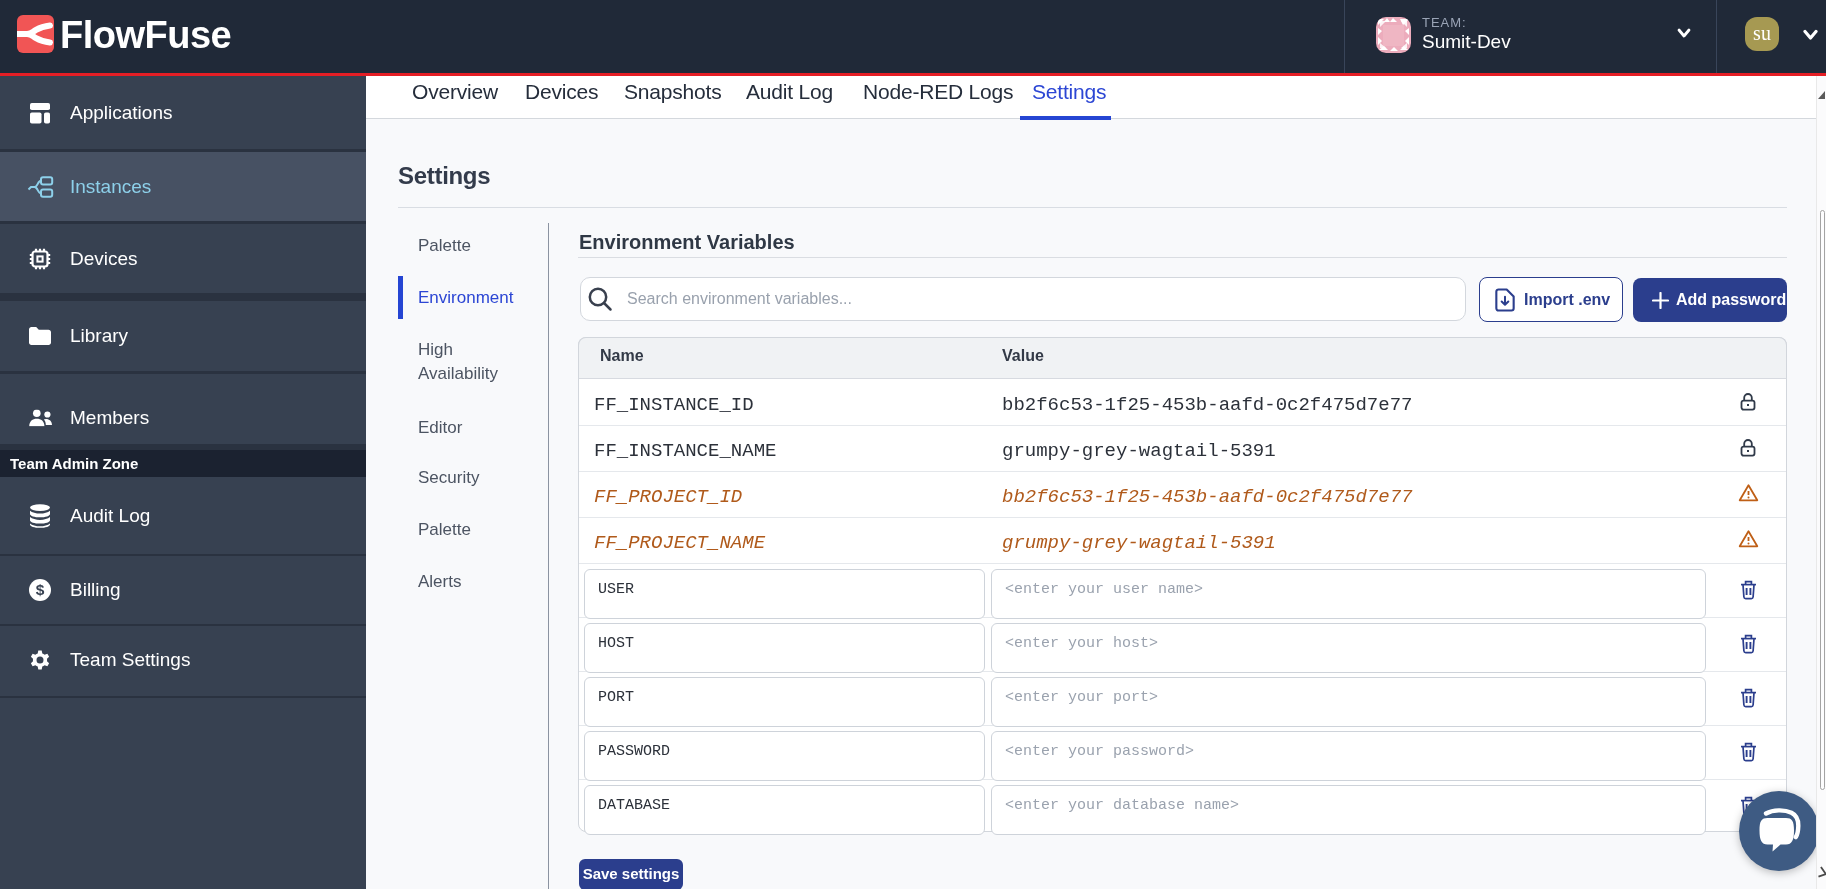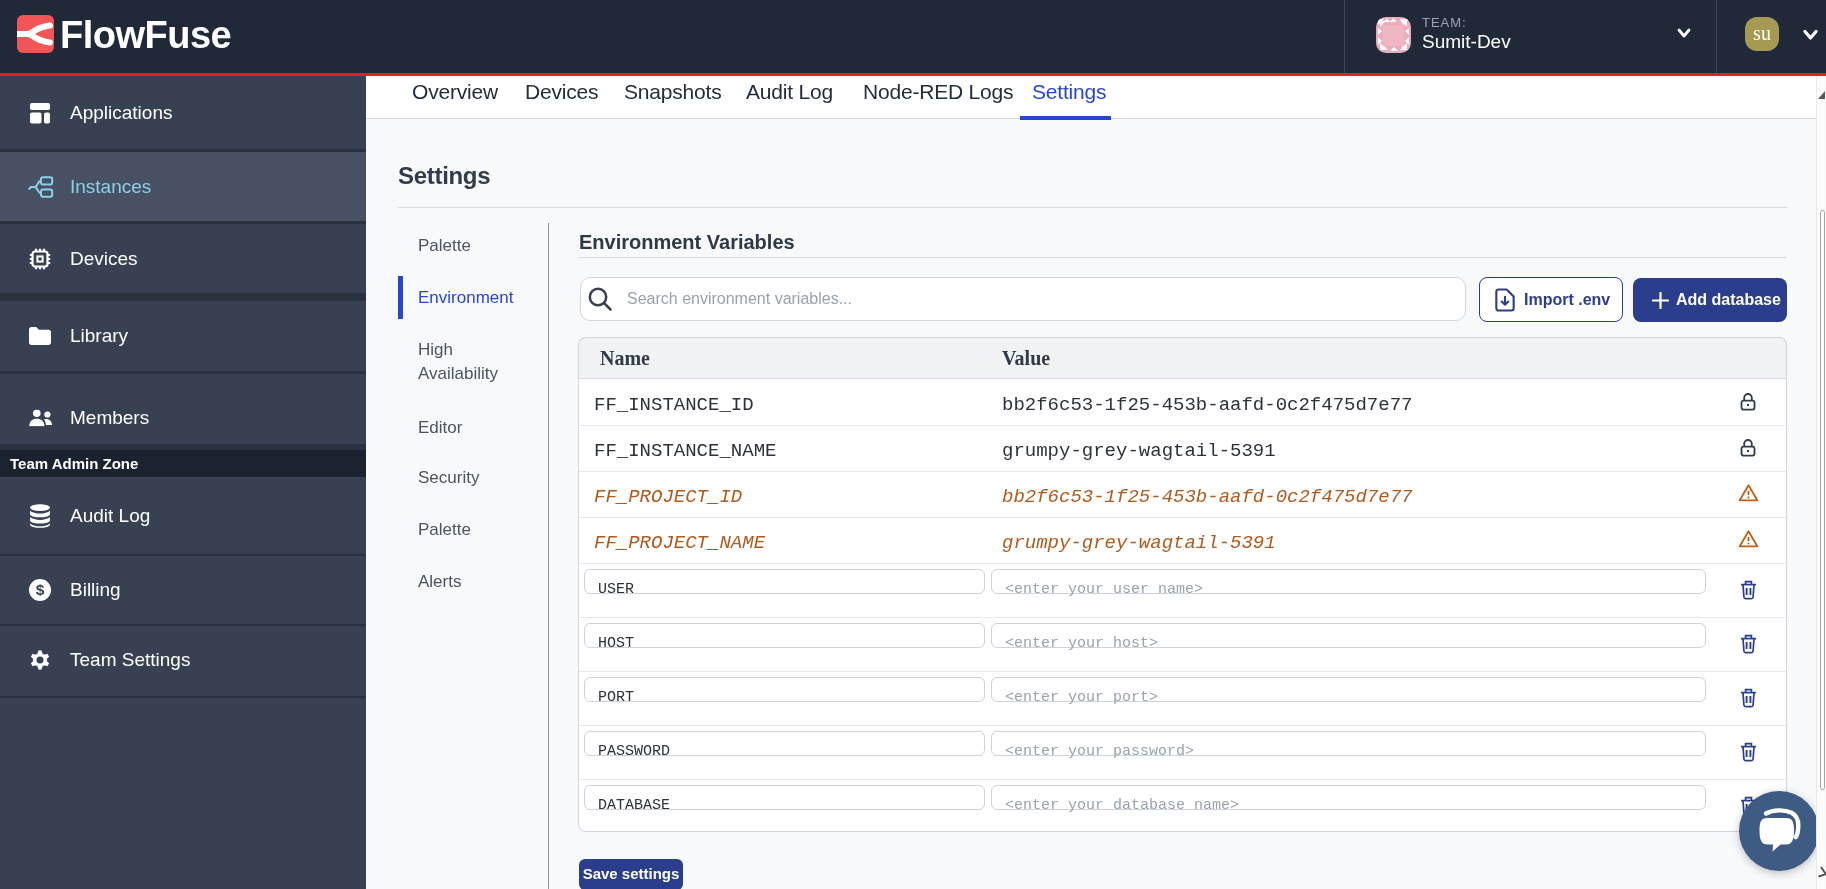--- a/index.html
+++ b/index.html
@@ -38,25 +38,25 @@
 
 #search { left:580px; top:277px; width:886px; height:44px; background:#fff; border:1px solid #d3d7dd; border-radius:10px; }
 #searchph { left:627px; top:277px; height:44px; line-height:44px; font-size:16px; color:#99a1ad; }
 #btnimport { left:1479px; top:277px; width:144px; height:45px; background:#fff; border:1.5px solid #2b3e8d; border-radius:8px; }
 #btnimport span { position:absolute; left:44px; top:0; line-height:43px; font-size:16px; font-weight:bold; color:#2b3e8d; }
 #btnadd { left:1633px; top:278px; width:154px; height:44px; background:#2b3e8d; border-radius:8px; }
 #btnadd span { position:absolute; left:43px; top:0; line-height:43px; font-size:16px; font-weight:bold; color:#fff; }
 
 #tbl { left:578px; top:337px; width:1209px; height:495px; background:#fff; border:1px solid #d2d6dc; border-radius:8px; }
 #thead { left:578px; top:337px; width:1209px; height:42px; background:#f0f2f4; border:1px solid #d2d6dc; border-bottom:1px solid #d7dae0; border-radius:8px 8px 0 0; }
-.th { position:absolute; top:347px; font-size:20px; font-weight:bold; color:#333a47;font-family:Liberation Serif, serif; }
+.th { position:absolute; top:347px; font-size:16px; font-weight:bold; color:#333a47; }
 .rowline { position:absolute; left:579px; width:1207px; height:1px; background:#e5e8ec; }
 .cell { position:absolute; font-size:19px; color:#2c313a; font-family:"Liberation Mono",monospace; }
 .cell.warn { color:#b05a1b; font-style:italic; }
-.inp { position:absolute; height:25px; background:#fff; border:1px solid #ced3da; border-radius:6px; }
+.inp { position:absolute; height:50px; background:#fff; border:1px solid #ced3da; border-radius:6px; }
 .iname { left:584px; width:401px; }
 .ival { left:991px; width:715px; }
 .itxt { position:absolute; left:13px; top:0; height:39px; line-height:39px; font-size:15px; font-family:"Liberation Mono",monospace; color:#2c313a; }
 .iph { color:#9aa2ae; }
 #btnsave { left:579px; top:859px; width:104px; height:31px; background:#2b3e8d; border-radius:6px; color:#fff; font-size:15px; font-weight:bold; text-align:center; line-height:30px; }
 
 #chat { left:1739px; top:791px; width:80px; height:80px; border-radius:50%; background:#3e5b83; box-shadow:0 2px 8px rgba(0,0,0,0.25); }
 #scrolltrack { left:1816px; top:76px; width:10px; height:813px; background:#fbfbfc; border-left:1px solid #e9e9e9; }
 #scrollthumb { left:1820px; top:210px; width:5px; height:580px; border:1.5px solid #a3a3a3; border-radius:3px; background:rgba(255,255,255,0.6); }
 </style>
@@ -205,21 +205,21 @@
         <path d="M1.2 3 A2 2 0 0 1 3.2 1 H10.5 L16.8 7.3 V18 A2 2 0 0 1 14.8 20 H3.2 A2 2 0 0 1 1.2 18 Z"></path>
         <path d="M9 7.5 V14.5 M6 11.8 L9 14.8 L12 11.8" stroke-width="1.8" stroke-linecap="round"></path>
       </g>
     </svg>
   <span>Import .env</span>
 </div>
 <div class="abs" id="btnadd">
   <svg style="position:absolute;left:19px;top:14px;" width="17" height="17" viewBox="0 0 17 17">
       <path d="M8.5 1 V16 M1 8.5 H16" stroke="#fff" stroke-width="2.2" stroke-linecap="round"></path>
     </svg>
-  <span>Add database</span>
+  <span>Add password</span>
 </div>
 
 <div class="abs" id="tbl"></div>
 <div class="abs" id="thead"></div>
 <div class="abs th" style="left:600px;">Name</div>
 <div class="abs th" style="left:1002px;">Value</div>
 <div class="rowline" style="top:425px;"></div>
 <div class="rowline" style="top:471px;"></div>
 <div class="rowline" style="top:517px;"></div>
 <div class="rowline" style="top:563px;"></div>

